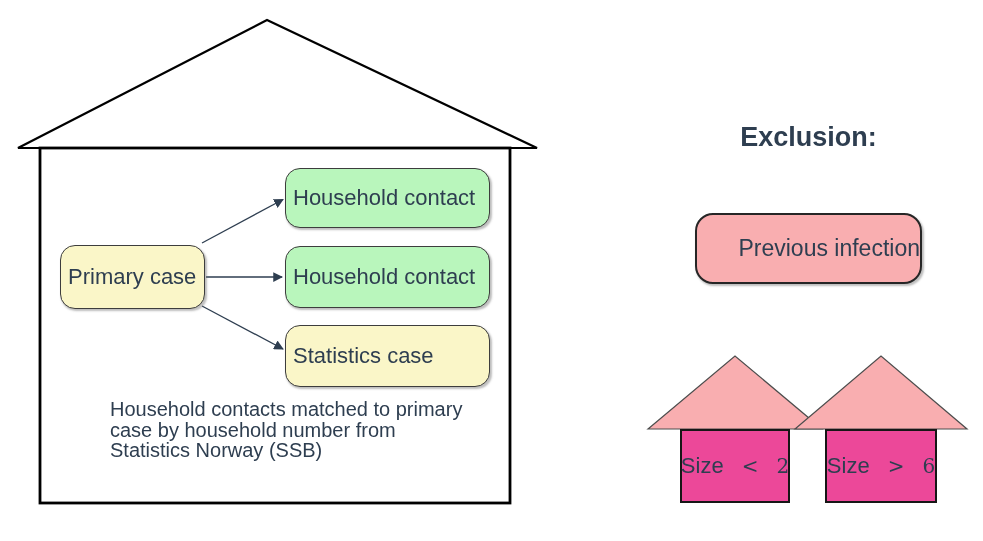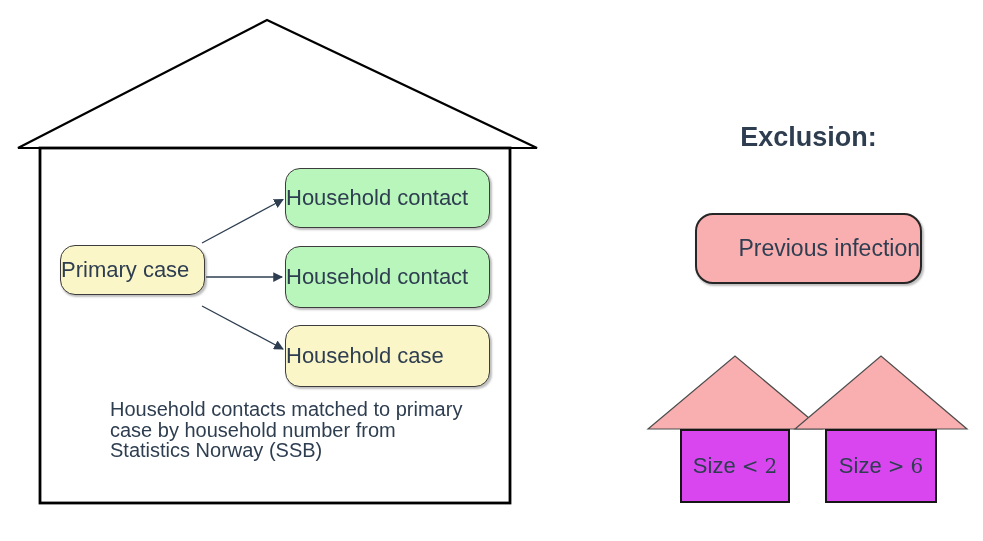--- a/index.html
+++ b/index.html
@@ -11,28 +11,29 @@
     font-family:"Liberation Sans","DejaVu Sans",sans-serif;
     color:#2e3e50;
   }
   #shapes{position:absolute;left:0;top:0;width:983px;height:541px;}
   .node-box{
     position:absolute;
     display:flex;align-items:center;
     border:1.6px solid #3d3d3d;
     border-radius:15px;
     font-size:22px;
+    padding-left:7px;
     box-sizing:border-box;
     box-shadow:1.5px 2px 2px rgba(110,110,110,0.45);
     color:#2e3e50;
   }
   .fill-yellow{background:#faf6c8;}
   .fill-green{background:#b9f6bc;}
   .fill-pink{background:#f9aeb0;}
-  #primary-case{left:60px;top:245px;width:145px;height:50px;}
+  #primary-case{left:60px;top:245px;width:145px;height:64px;}
   #contact-1{left:285px;top:168px;width:205px;height:60px;}
   #contact-2{left:285px;top:246px;width:205px;height:62px;}
   #contact-3{left:285px;top:325px;width:205px;height:62px;}
   #caption{
     position:absolute;left:70px;top:399px;width:430px;
     font-size:20px;line-height:20.5px;
     white-space:pre-line;
     color:#2e3e50;
     margin-left:40px;
   }
@@ -43,26 +44,26 @@
   #previous-infection{
     left:695px;top:213px;width:227px;height:71px;
     border-radius:18px;
     border:2px solid #262626;
     justify-content:flex-end;padding-left:0;
     font-size:23px;
   }
   .size-house-body{
     position:absolute;
     display:flex;align-items:center;justify-content:center;
-    background:#d946ef;
+    background:#ec4899;
     border:2px solid #161616;
     box-sizing:border-box;
     font-size:22px;
     color:#2e3e50;
-    gap:6px;
+    gap:18px;
   }
   #size-house-1{left:680px;top:429px;width:110px;height:74px;}
   #size-house-2{left:825px;top:429px;width:112px;height:74px;}
   .math{font-family:"DejaVu Serif",serif;font-size:20px;}
 </style>
 </head>
 <body>
 
 <div id="canvas">
 
@@ -90,21 +91,21 @@
 
   <div class="node-box fill-green" id="contact-1">
     <span>Household contact</span>
   </div>
 
   <div class="node-box fill-green" id="contact-2">
     <span>Household contact</span>
   </div>
 
   <div class="node-box fill-yellow" id="contact-3">
-    <span>Household case</span>
+    <span>Statistics case</span>
   </div>
 
   <div id="caption">Household contacts matched to primary
 case by household number from
 Statistics Norway (SSB)</div>
 
   <div id="exclusion-title">Exclusion:</div>
 
   <div class="node-box fill-pink" id="previous-infection">
     <span>Previous infection</span>

